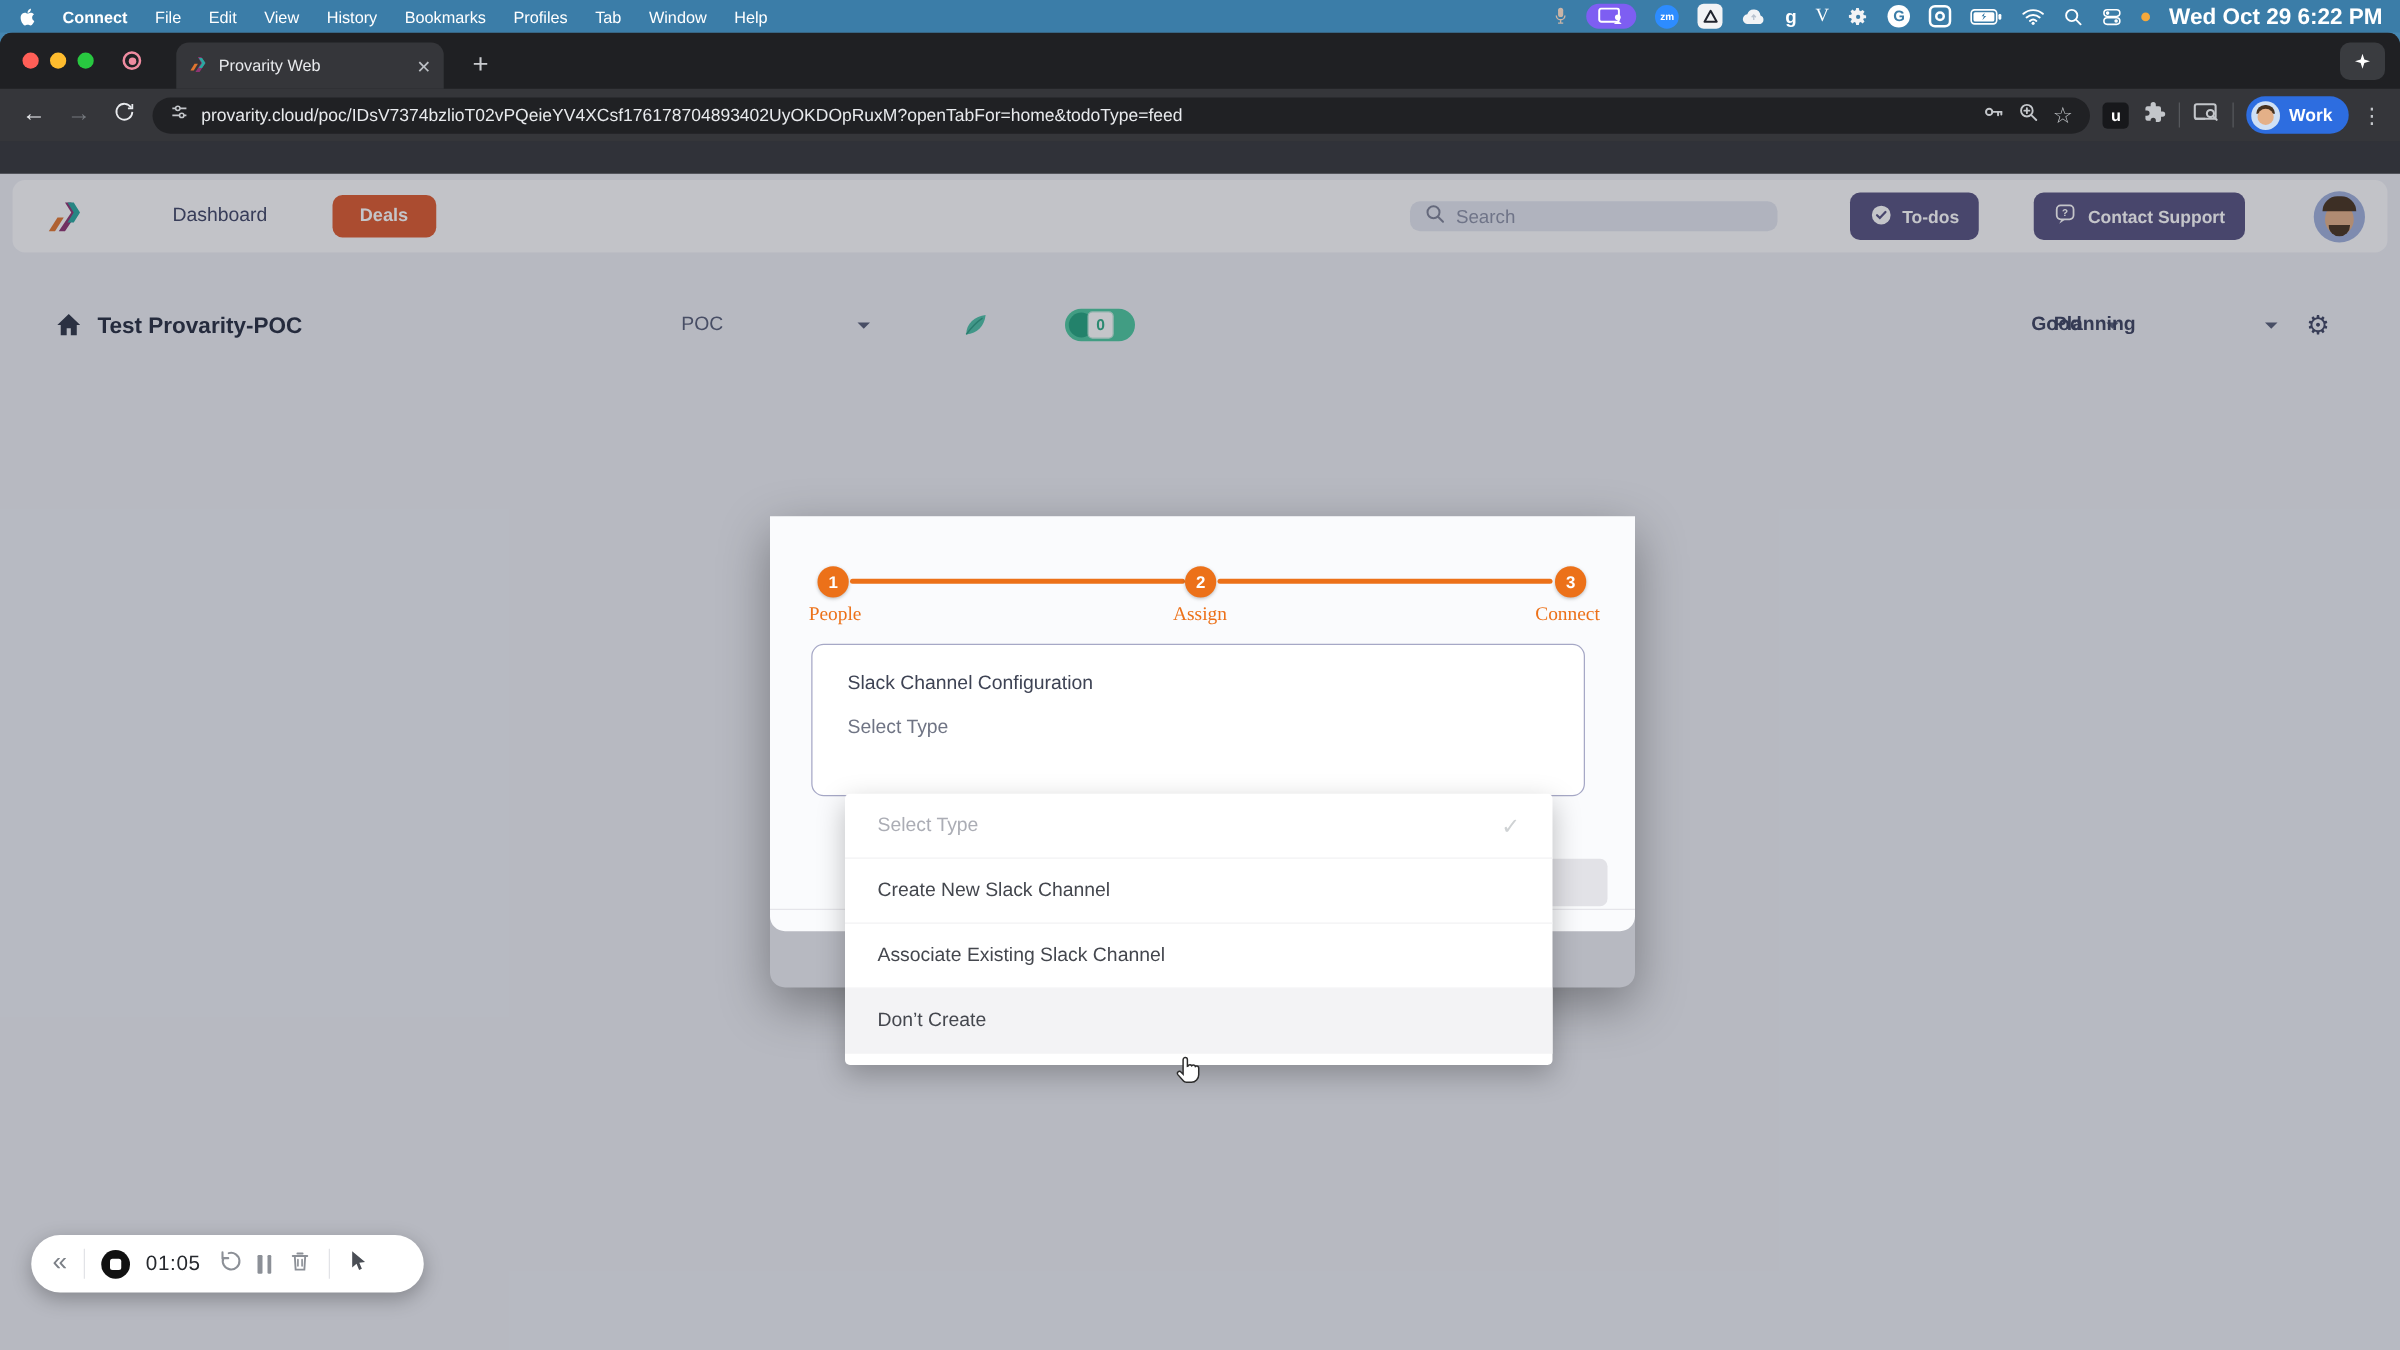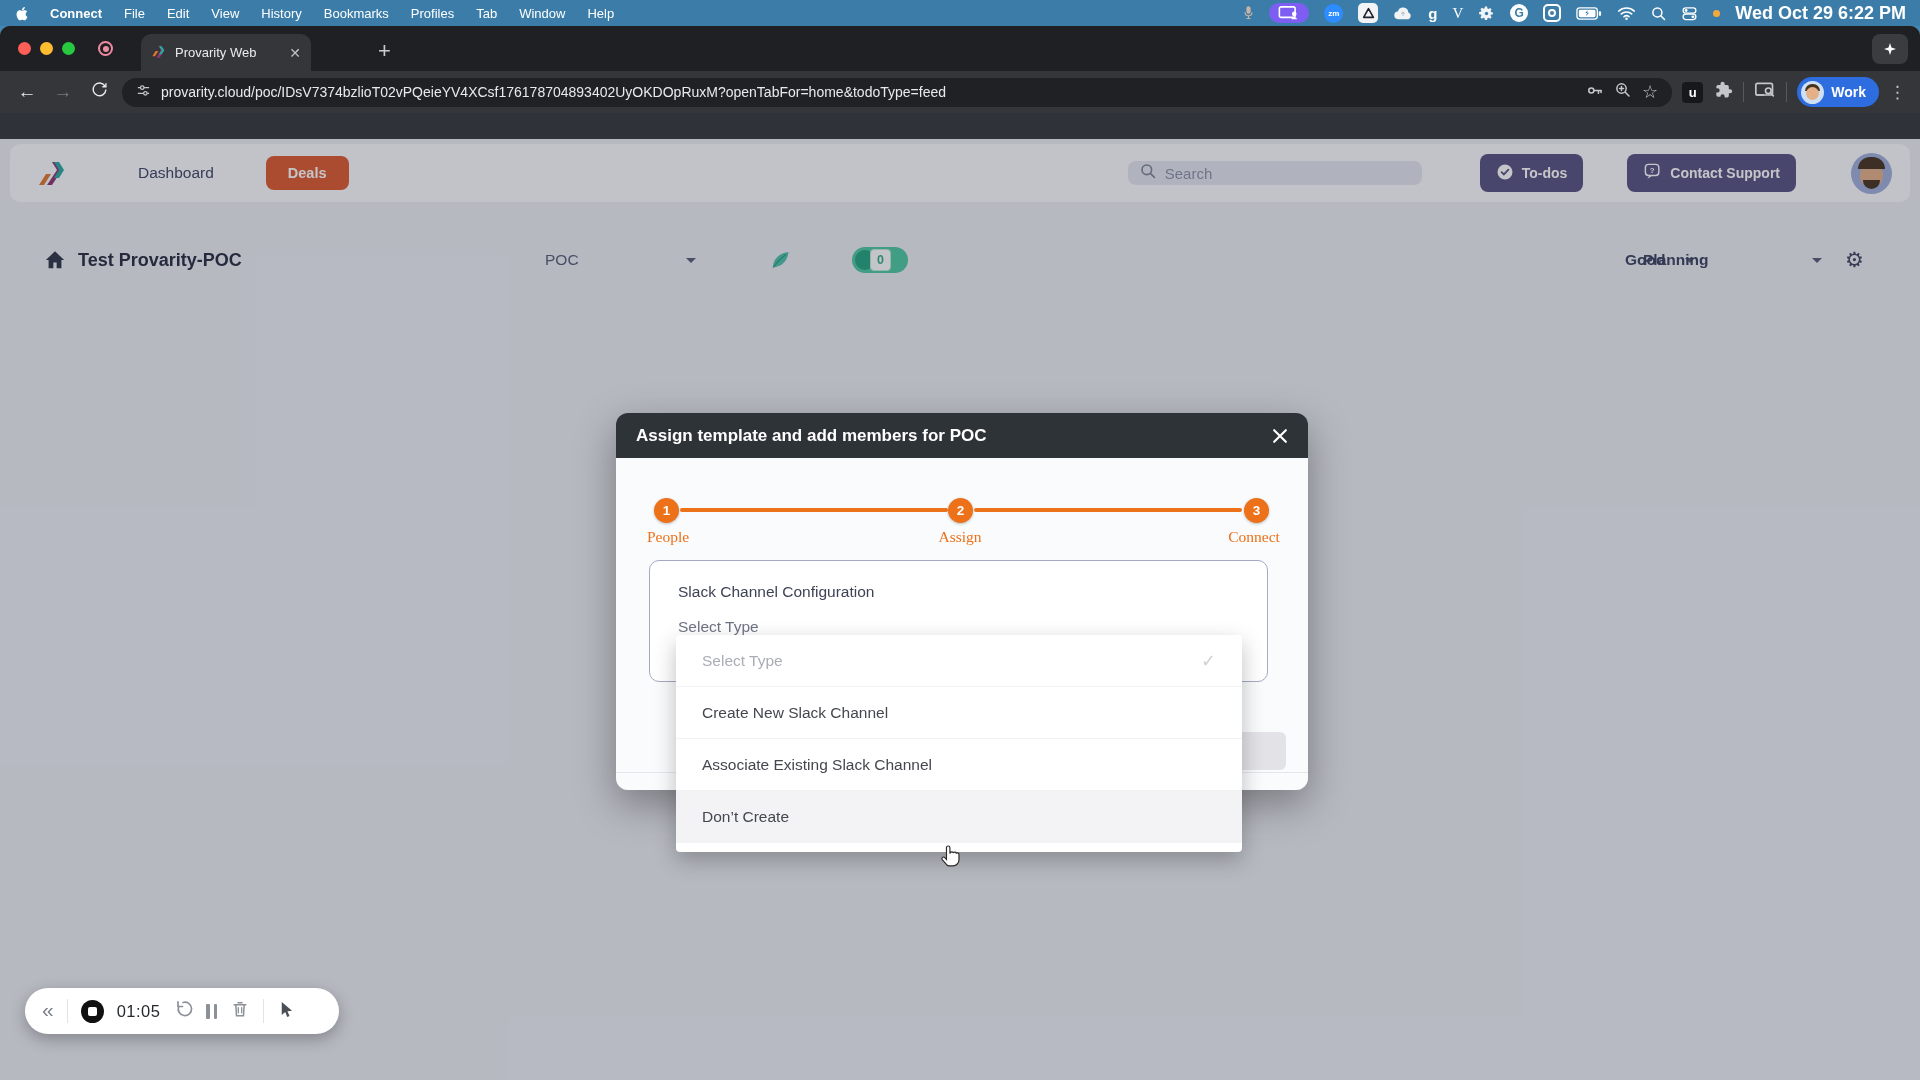--- a/index.html
+++ b/index.html
@@ -22,21 +22,21 @@
   .onep i{display:block;width:8px;height:8px;border:2px solid #fff;border-radius:50%;}
   .dot-org{width:7px;height:7px;border-radius:50%;background:#f5a93c;}
   .clock{font-size:18px;font-weight:600;white-space:nowrap;}
 
   
   .window{position:absolute;top:26px;left:0;right:0;bottom:0;background:#35363a;border-radius:10px 10px 0 0;overflow:hidden;}
   .tabstrip{position:relative;height:45px;background:#1f2023;}
   .tl{width:13px;height:13px;border-radius:50%;position:absolute;top:16px;}
   .rec-ind{position:absolute;top:15px;left:98px;width:15px;height:15px;border:2px solid #ef8ba0;border-radius:50%;display:flex;align-items:center;justify-content:center;}
   .rec-ind i{width:6px;height:6px;border-radius:50%;background:#ef8ba0;}
-  .tab{position:absolute;left:141px;top:8px;width:170px;height:37px;background:#35363a;border-radius:10px 10px 0 0;display:flex;align-items:center;padding:0 10px;gap:8px;color:#e8eaed;font-size:13px;}
+  .tab{position:absolute;left:141px;top:8px;width:214px;height:37px;background:#35363a;border-radius:10px 10px 0 0;display:flex;align-items:center;padding:0 10px;gap:8px;color:#e8eaed;font-size:13px;}
   .tab .x{margin-left:auto;color:#bdc1c6;font-size:14px;}
   .newtab{position:absolute;left:378px;top:11px;color:#c9cbcf;font-size:22px;line-height:28px;}
   .sparkle{position:absolute;right:12px;top:8px;width:36px;height:30px;background:#3a3c40;border-radius:8px;display:flex;align-items:center;justify-content:center;}
   .toolbar{height:42px;background:#35363a;display:flex;align-items:center;padding:0 14px;gap:10px;}
   .nav-ic{color:#e8eaed;font-size:19px;width:26px;text-align:center;}
   .nav-ic.dim{color:#74787d;}
   .urlbar{flex:1;height:29px;background:#202124;border-radius:15px;display:flex;align-items:center;padding:0 14px;gap:10px;min-width:0;}
   .url{flex:1;color:#e8eaed;font-size:14px;white-space:nowrap;overflow:hidden;}
   .star{color:#c3c6ca;font-size:18px;}
   .ubadge{width:21px;height:21px;background:#17181b;border-radius:4px;color:#fff;font-size:13px;font-weight:bold;display:flex;align-items:center;justify-content:center;}
@@ -366,28 +366,20 @@
           <i class="caret"></i>
         </span>
       <span class="abs gear" style="left:1845px;">⚙</span>
     </div>
   </div>
 </div>
 
 <div class="overlay"></div>
 
 <div class="modal">
-  <div class="modal-h">
-    <span class="t">Assign template and add members for POC</span>
-    <span class="close">
-      <svg width="20" height="20" viewBox="0 0 24 24">
-          <path d="M5 5l14 14M19 5L5 19" stroke="#fff" stroke-width="2.6" stroke-linecap="round"></path>
-        </svg>
-    </span>
-  </div>
   <div class="modal-b">
 
     <span class="stepc" style="left:38px;">1</span>
     <span class="stepline" style="left:64px;width:268px;"></span>
     <span class="stepc" style="left:332px;">2</span>
     <span class="stepline" style="left:358px;width:268px;"></span>
     <span class="stepc" style="left:628px;">3</span>
     <span class="steplab" style="left:52px;">People</span>
     <span class="steplab" style="left:344px;">Assign</span>
     <span class="steplab" style="left:638px;">Connect</span>

